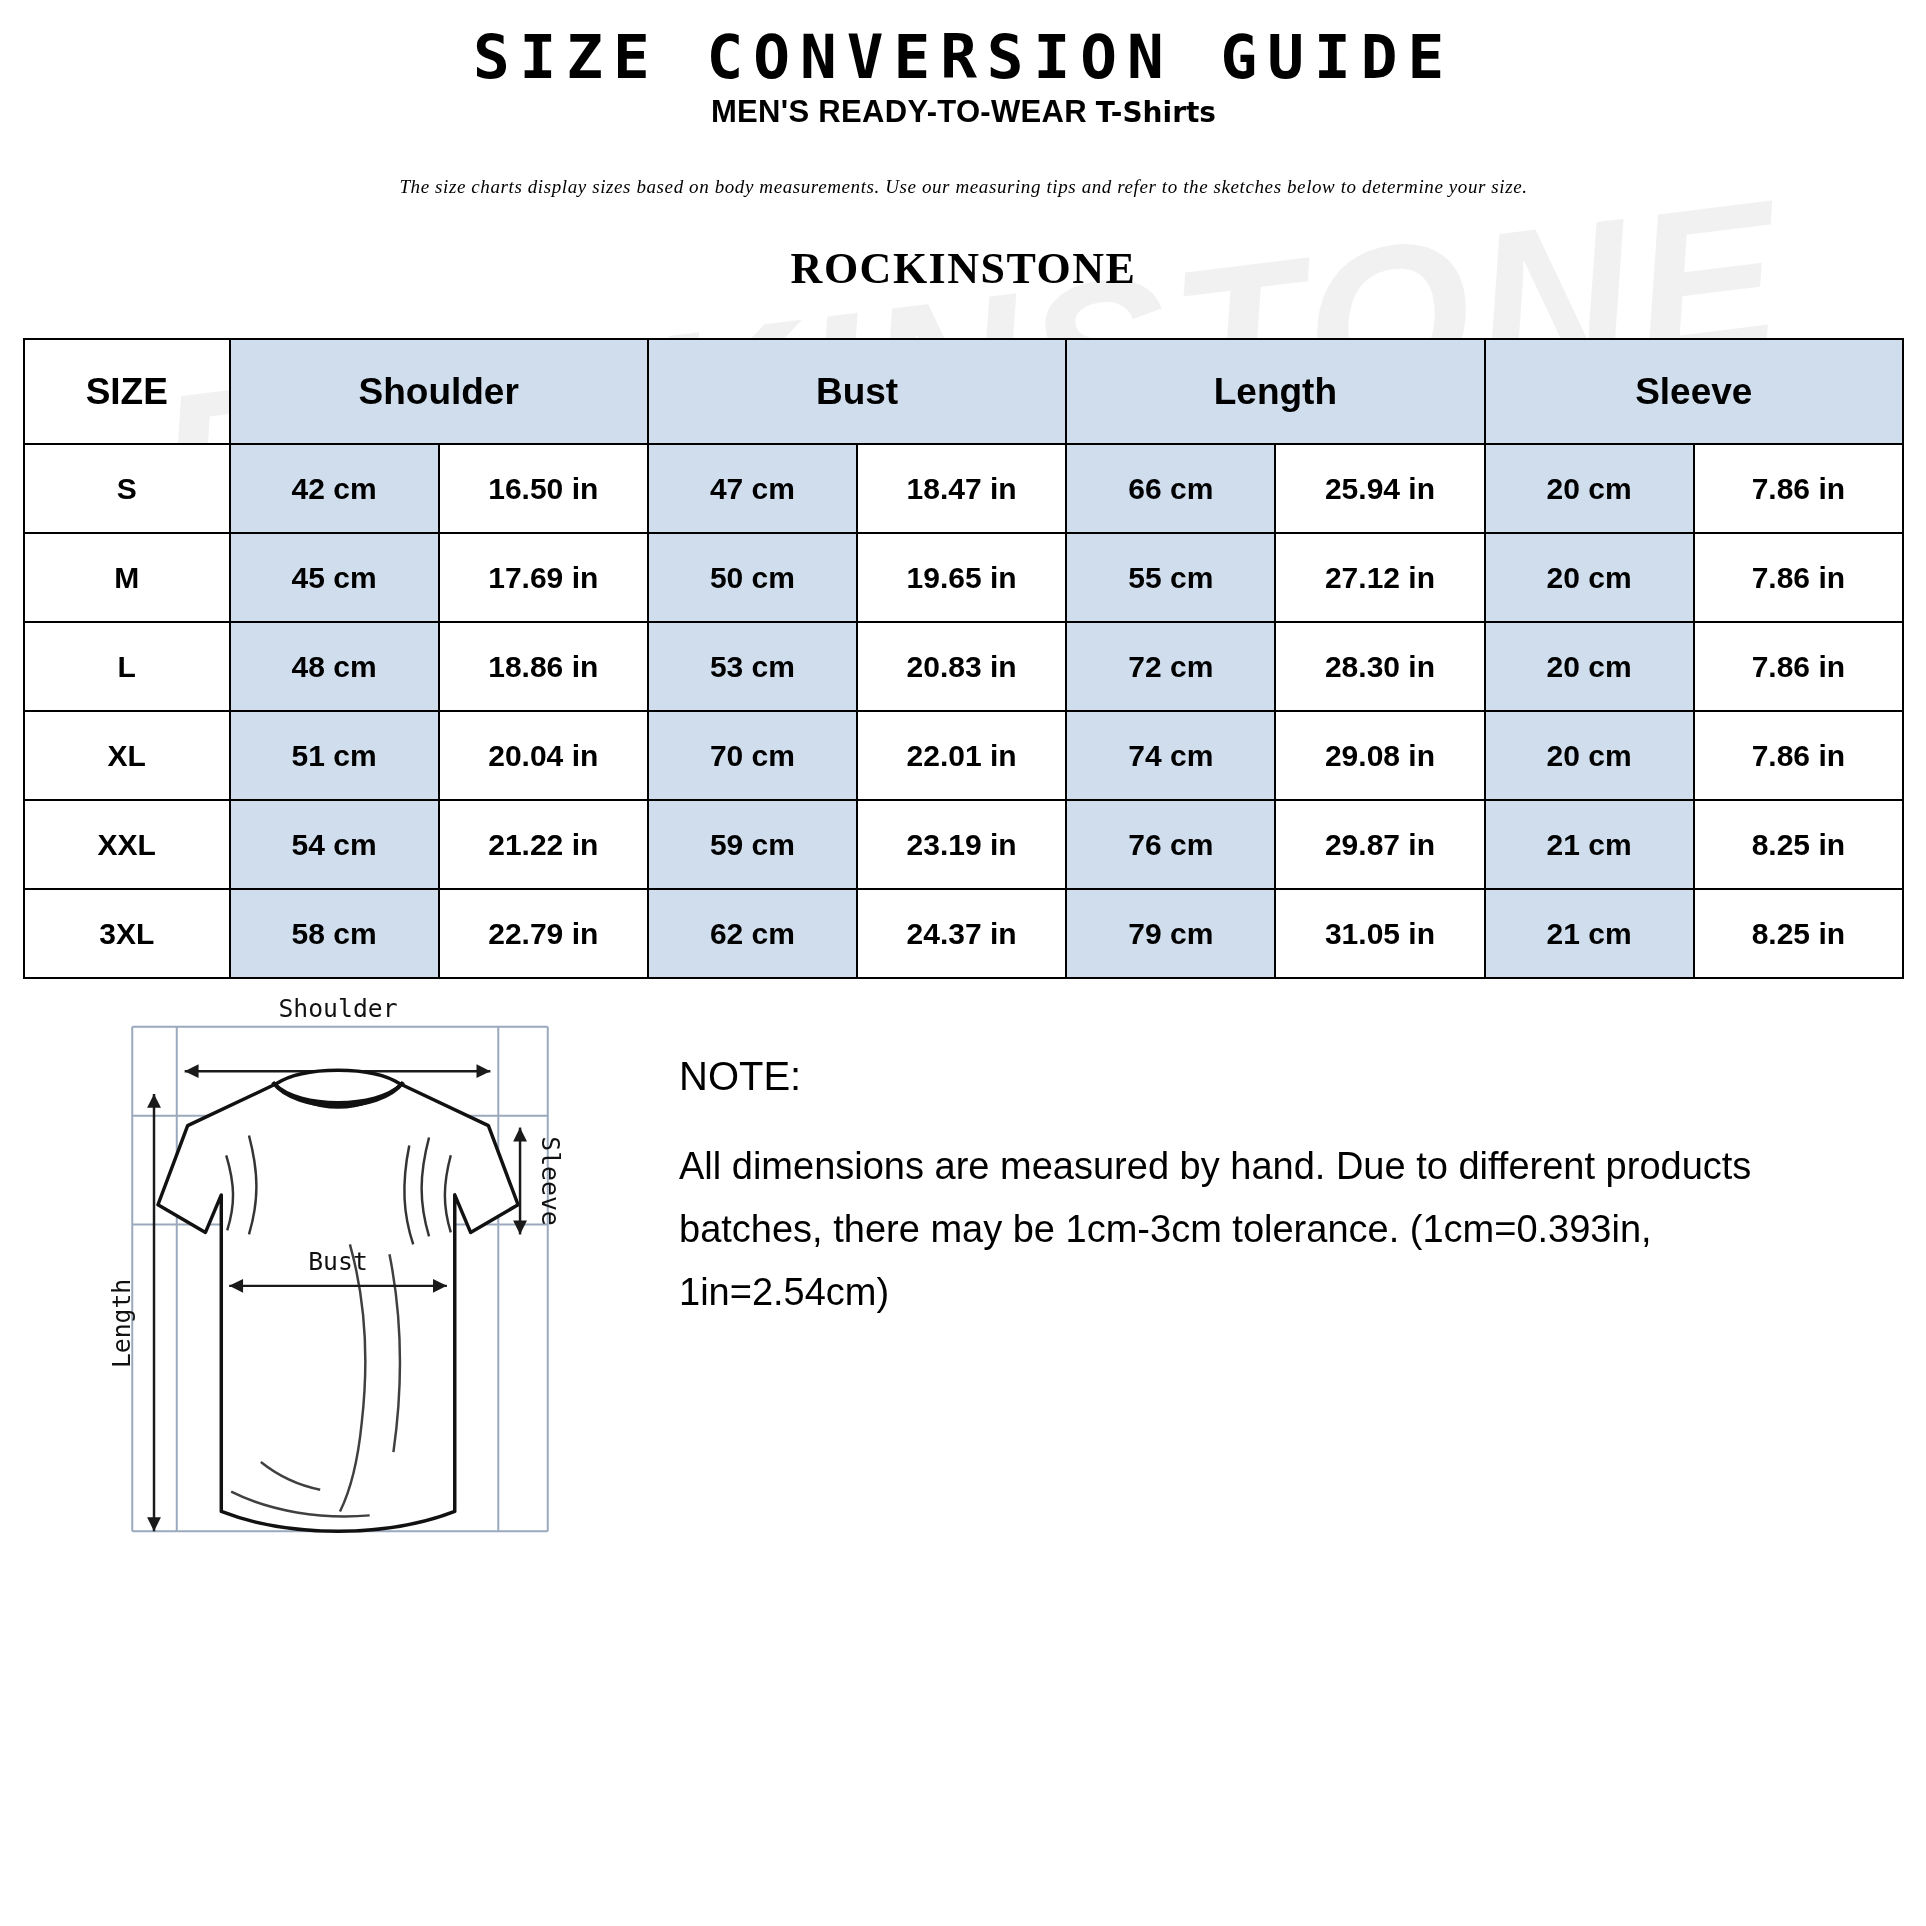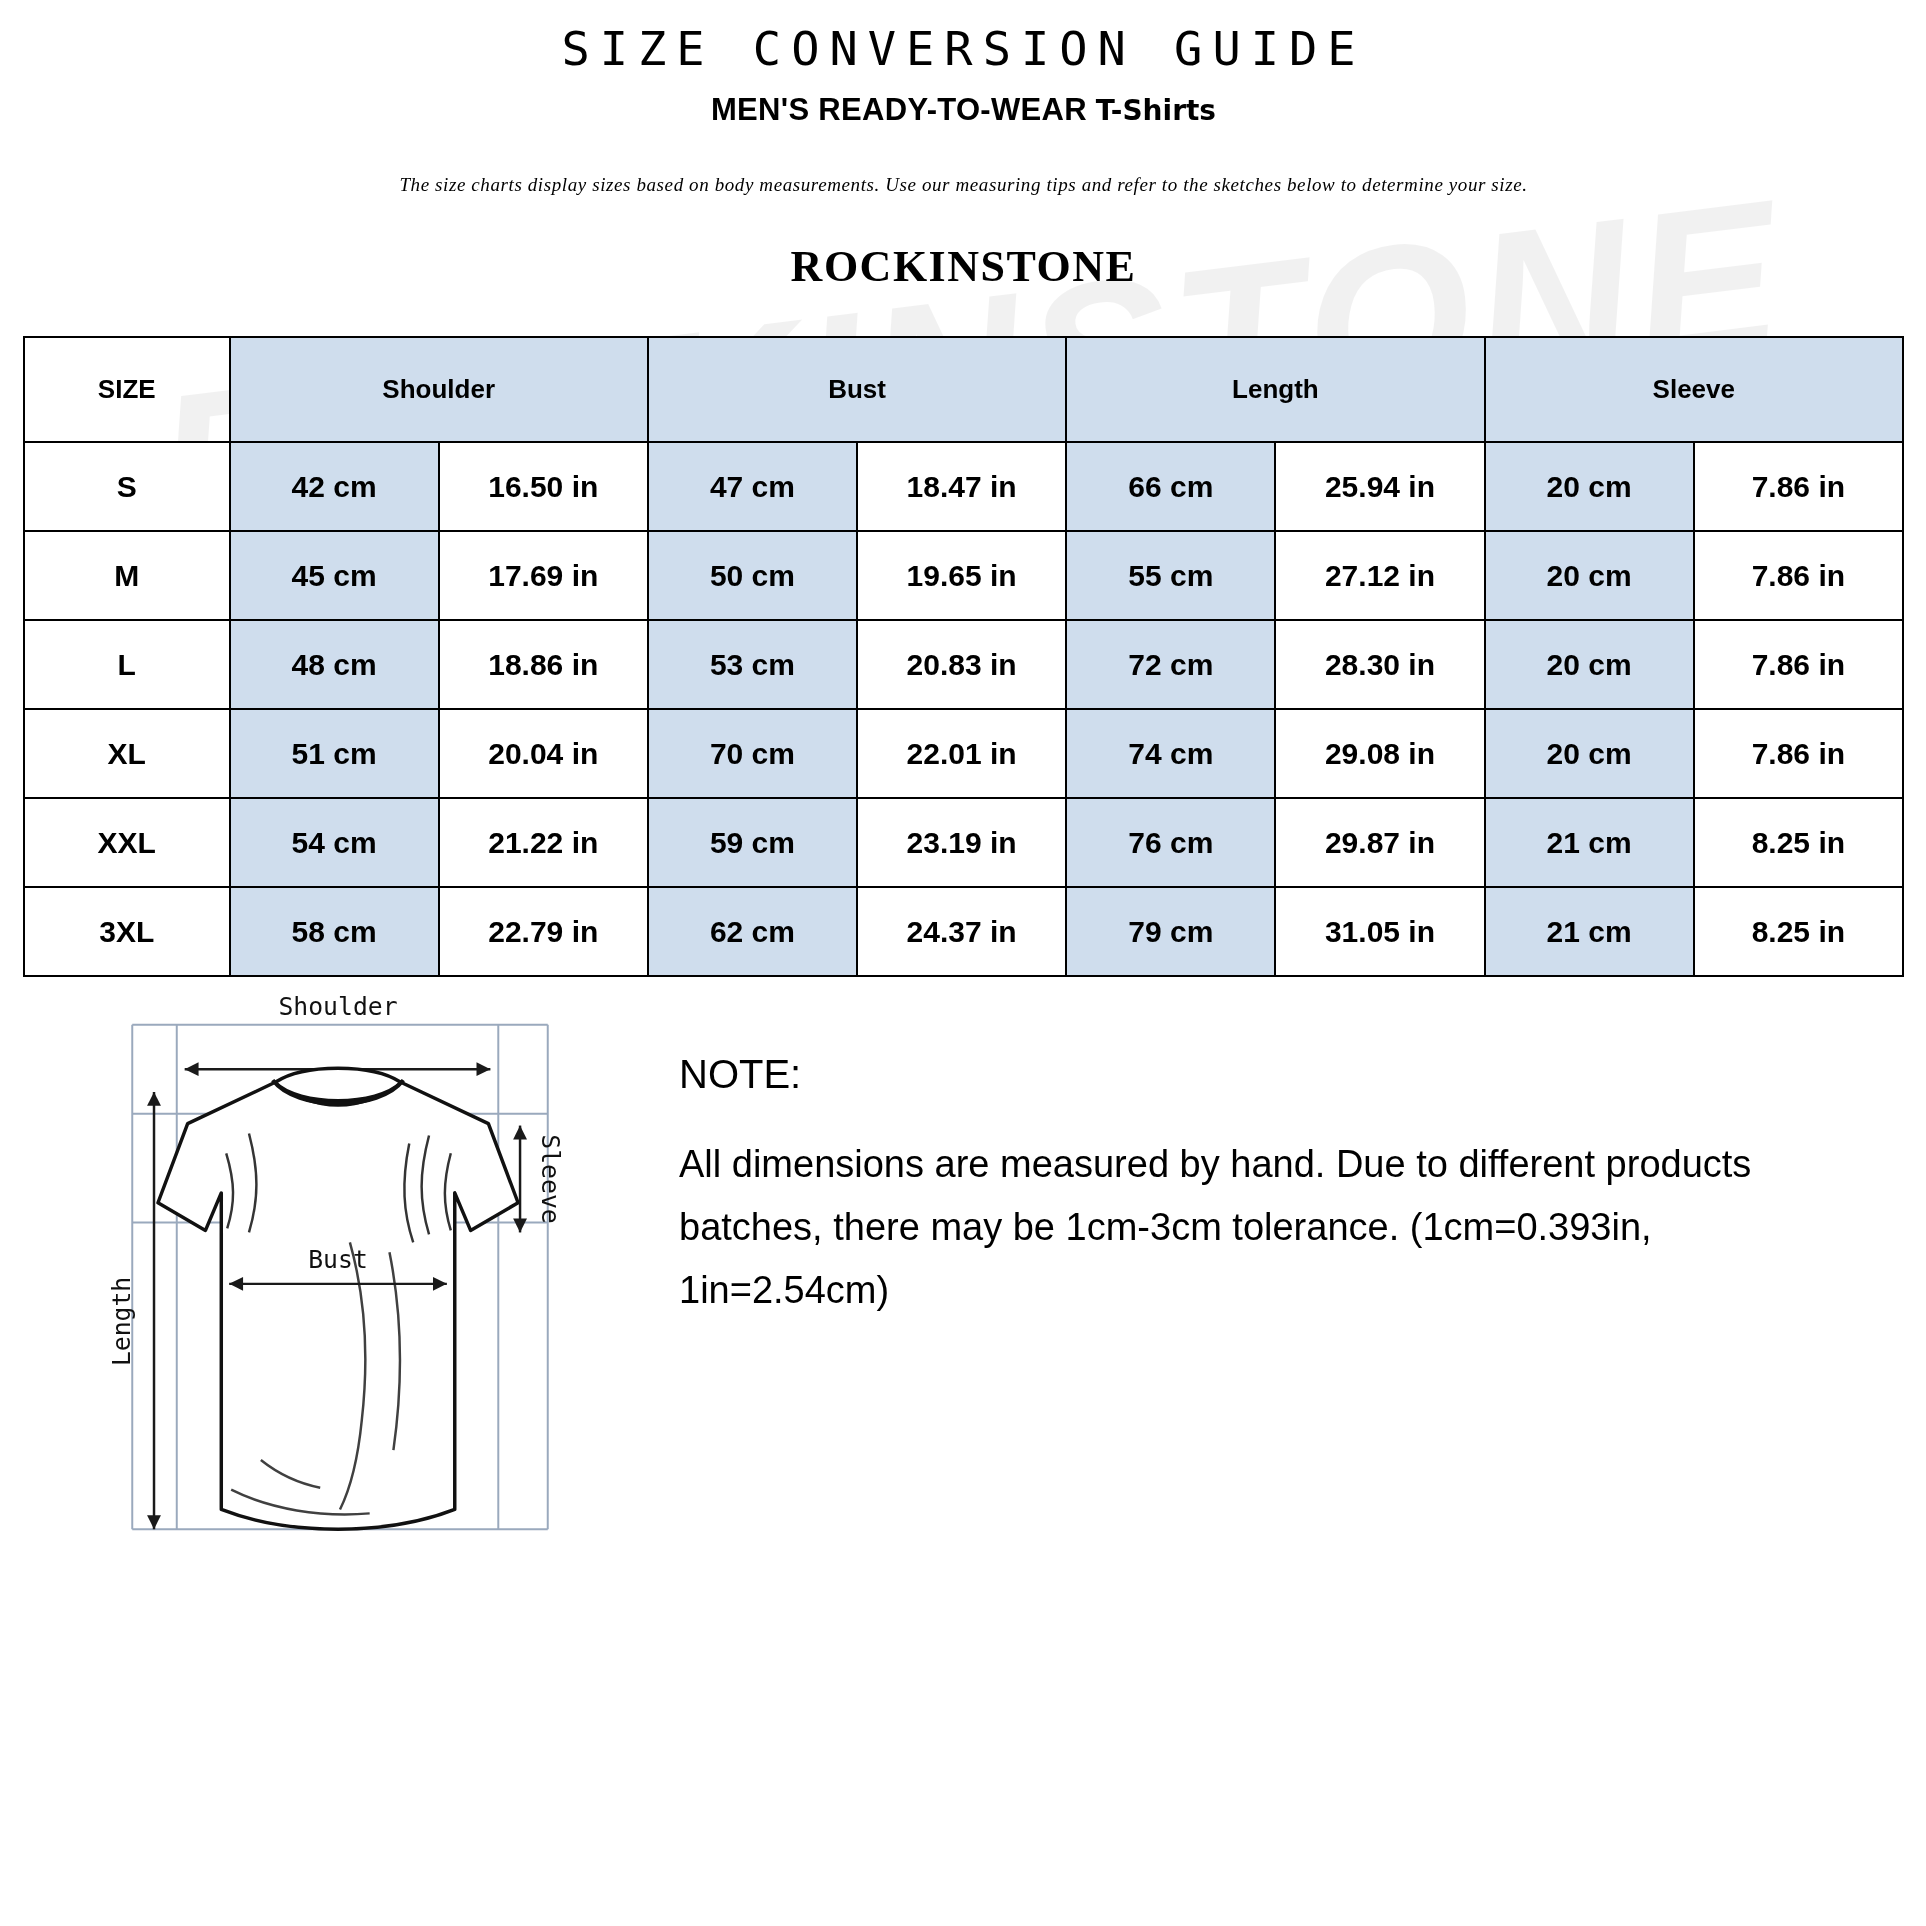--- a/index.html
+++ b/index.html
@@ -43,24 +43,24 @@
     user-select: none;
     z-index: 0;
   }
 
   .content { position: relative; z-index: 2; }
 
   
   .main-title {
     text-align: center;
     font-family: "DejaVu Sans Mono", monospace;
-    font-size: 47px;
+    font-size: 61px;
     letter-spacing: 10px;
-    font-weight: normal;
-    margin: 22px 0 16px 0;
+    font-weight: bold;
+    margin: 22px 0 2px 0;
     line-height: 1.15;
   }
   .subtitle {
     text-align: center;
     font-size: 31px;
     font-weight: bold;
     letter-spacing: 0.3px;
   }
   .subtitle .sub-b {
     font-family: "DejaVu Sans", sans-serif;
@@ -95,21 +95,21 @@
   }
   table.size-table td, table.size-table th {
     border: 2px solid #000000;
     text-align: center;
     font-size: 30px;
     font-weight: bold;
     padding: 0;
     height: 87px;
     font-family: "Liberation Sans", sans-serif;
   }
-  table.size-table th.grp { height: 103px; font-size: 26px; margin-top: 32px; }
+  table.size-table th.grp { height: 103px; font-size: 37px; margin-top: 32px; }
   td.shade, th.shade { background: #cfdded; }
   td.plain { background: #ffffff; }
   td.data { font-weight: normal; font-size: 31px; }
   td.size-label { font-weight: normal; font-size: 31px; }
   .col-size { width: 168px; }
   .col-val  { width: 171px; }
 
   
   .bottom {
     display: flex;

